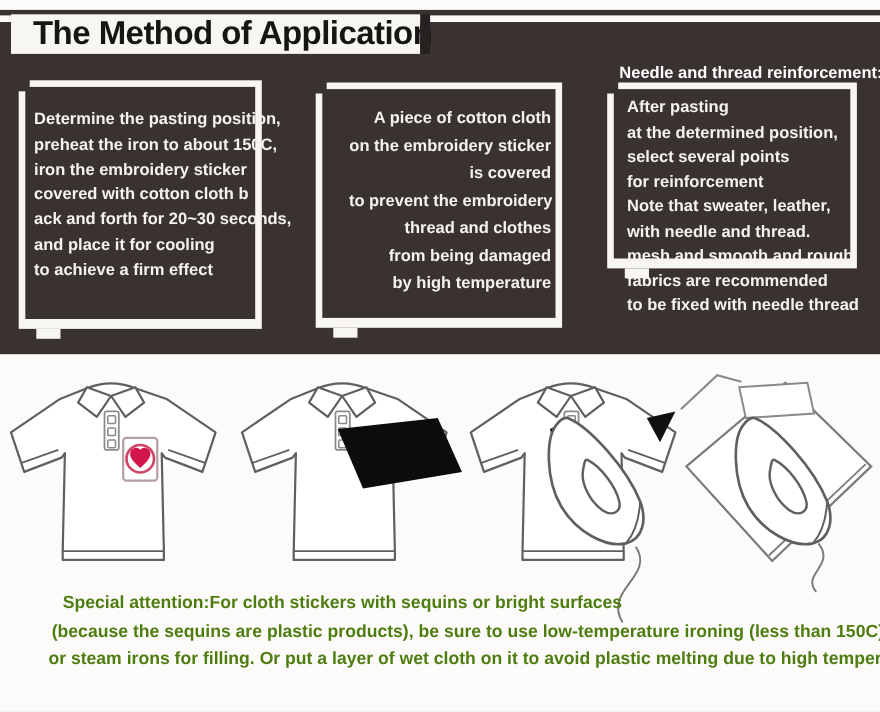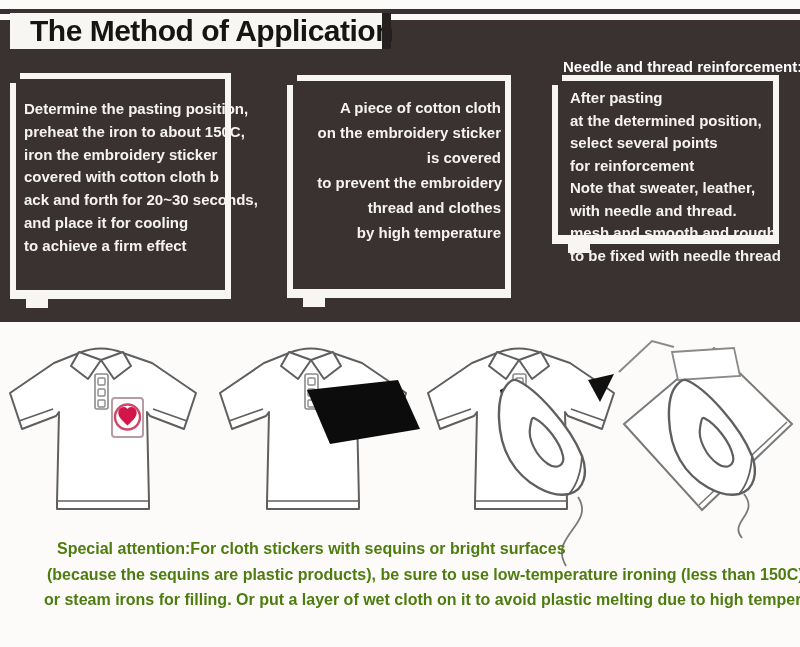--- a/index.html
+++ b/index.html
@@ -21,21 +21,21 @@
   .stepbox .inner{
     position:absolute;left:6px;right:6px;top:6px;bottom:9px;background:#3a3231;
     box-sizing:border-box;color:#f5f3f0;font-weight:bold;font-size:15px;
   }
   .stepbox::before{ 
     content:"";position:absolute;left:-3px;top:-3px;width:13px;height:13px;background:#3a3231;
   }
   .stepbox::after{ 
     content:"";position:absolute;left:16px;bottom:-9px;width:22px;height:9px;background:#f8f6f3;
   }
-  .box1{left:10px;top:73px;width:221px;height:226px;}
+  .box1{left:17px;top:73px;width:221px;height:226px;}
   .box1 .inner{padding:19px 4px 0 8px;}
   .box1 .ln{line-height:22.8px;}
   .box2{left:287px;top:75px;width:224px;height:223px;text-align:right;}
   .box2 .inner{padding:14px 4px 0 20px;}
   .box2 .ln{line-height:25px;}
   .box3{left:552px;top:75px;width:227px;height:169px;}
   .box3 .inner{padding:6px 4px 0 12px;}
   .box3 .ln{line-height:22.5px;}
   .ln{white-space:pre;}
   .h3heading{
@@ -76,34 +76,36 @@
     </div>
   </div>
 
   <div class="stepbox box2">
     <div class="inner">
       <div class="ln">A piece of cotton cloth</div>
       <div class="ln">on the embroidery sticker</div>
       <div class="ln">is covered</div>
       <div class="ln"> to prevent the embroidery</div>
       <div class="ln">thread and clothes</div>
+      <div class="ln">from being damaged</div>
       <div class="ln">by high temperature</div>
     </div>
   </div>
 
   <div class="h3heading">Needle and thread reinforcement:</div>
   <div class="stepbox box3">
     <div class="inner">
       <div class="ln">After pasting</div>
       <div class="ln">at the determined position,</div>
       <div class="ln">select several points</div>
       <div class="ln">for reinforcement</div>
       <div class="ln">Note that sweater, leather,</div>
       <div class="ln">with needle and thread.</div>
       <div class="ln">mesh and smooth and rough</div>
+      <div class="ln">fabrics are recommended</div>
       <div class="ln">to be fixed with needle thread</div>
     </div>
   </div>
 
   <svg class="figure" style="left:2px;top:332px;" width="212" height="198" viewBox="0 0 212 198">
     <defs>
       <g id="polo">
         <path d="M77,21 Q99,12 121,21 L150,31 L194,61 L182,97 L148,84 L145,80 L147,170 L147,177 L55,177 L55,170 L57,80 L54,84 L20,97 L8,61 L52,31 Z" fill="#ffffff" stroke="#5f5f5f" stroke-width="2" stroke-linejoin="round"></path>
         <path d="M17,89 L51,77" fill="none" stroke="#5f5f5f" stroke-width="1.6"></path>
         <path d="M185,89 L151,77" fill="none" stroke="#5f5f5f" stroke-width="1.6"></path>

